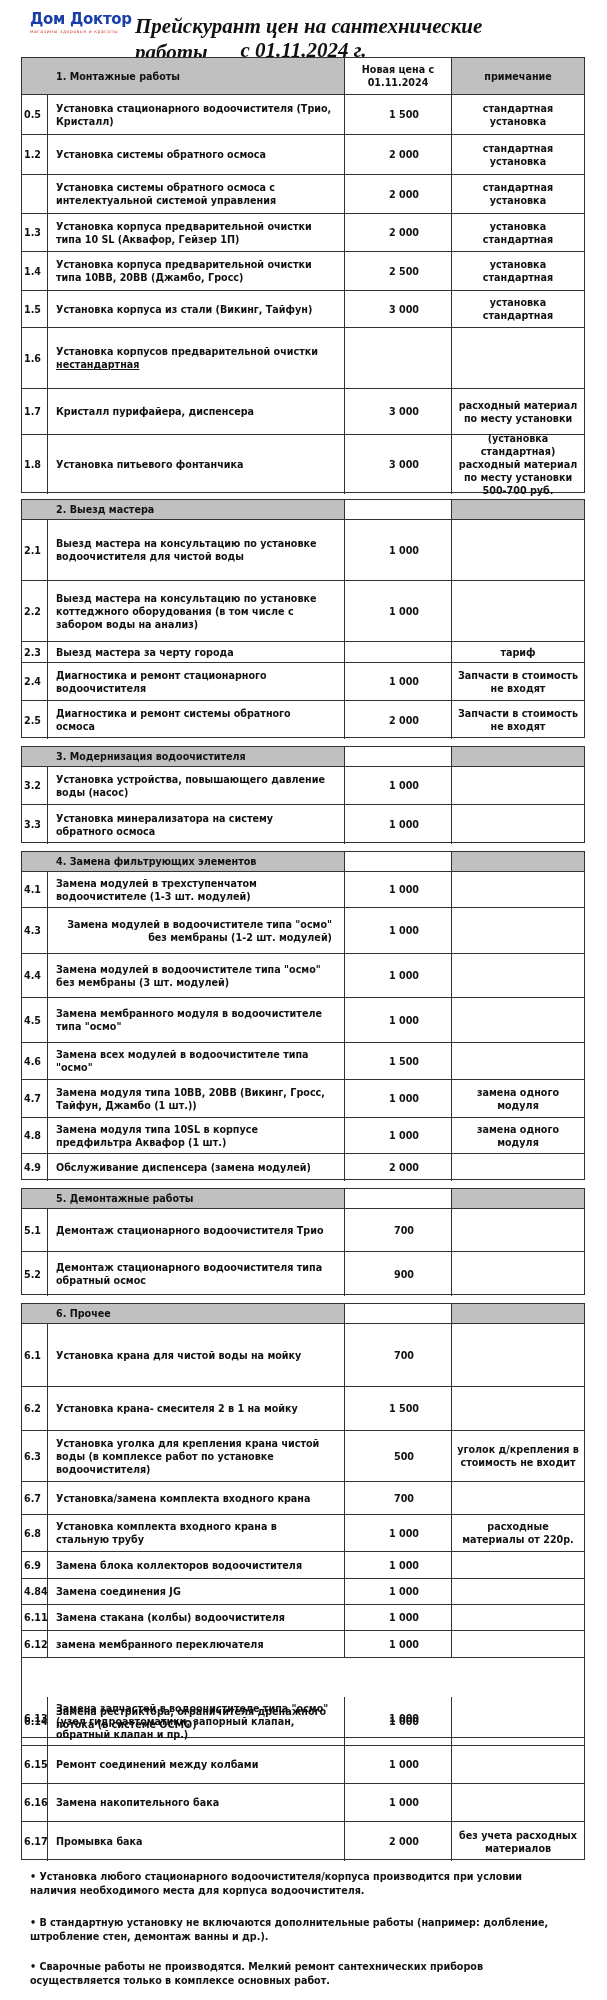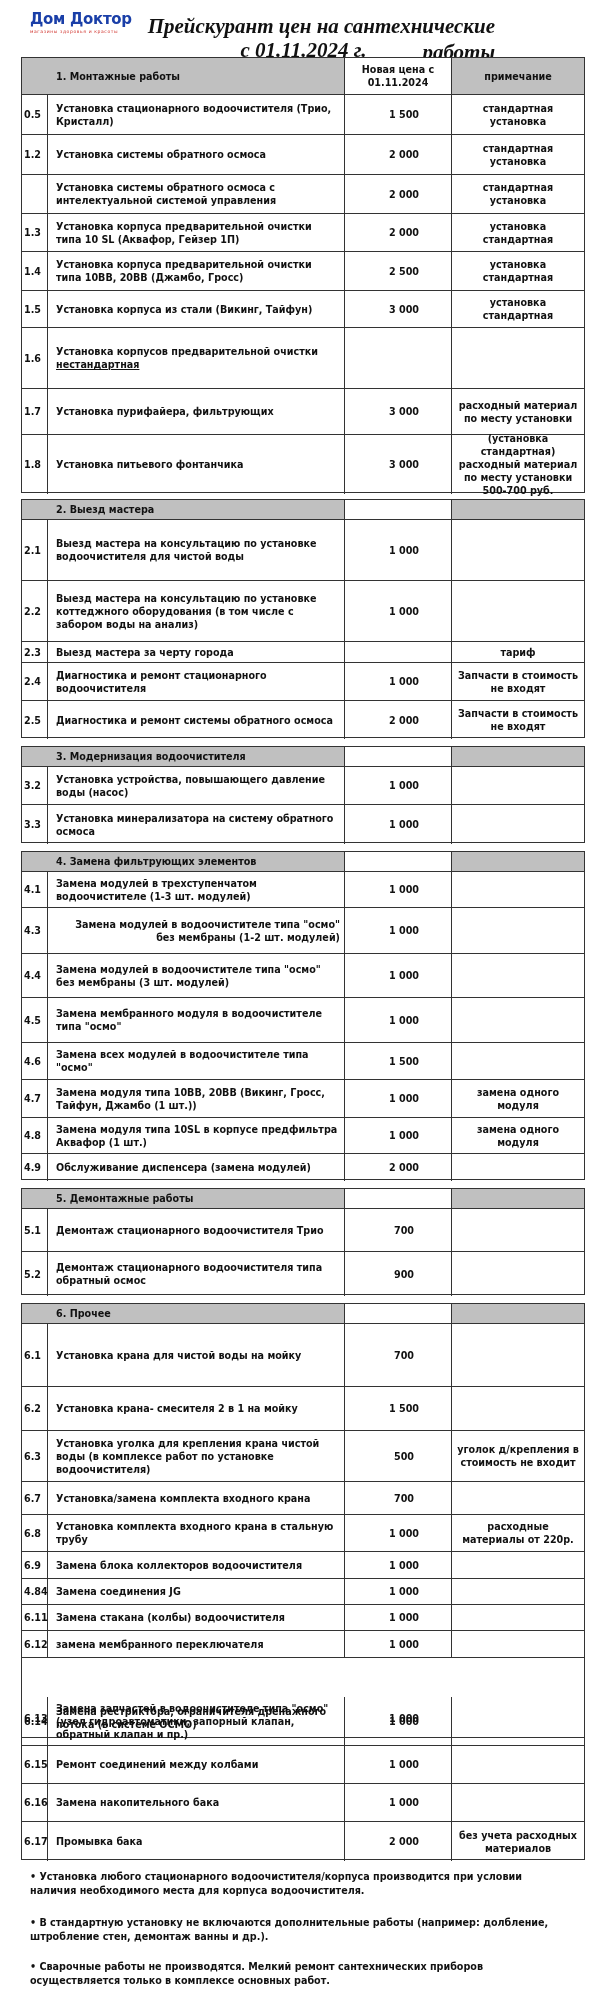--- a/index.html
+++ b/index.html
@@ -1,28 +1,28 @@
 <!DOCTYPE html>
 <html><head>
 <meta charset="utf-8">
 <style>
   html, body { margin:0; padding:0; background:#ffffff; }
   body { width:607px; height:2000px; position:relative; font-family:"DejaVu Sans", sans-serif; color:#111; overflow:hidden; }
   .logo { position:absolute; left:30px; top:10px; width:100px; height:34px; }
   .logo-main { font-family:"DejaVu Sans", sans-serif; font-weight:bold; font-size:15px; color:#1a3fa8; letter-spacing:-0.3px; line-height:18px; white-space:nowrap; }
   .logo-sub { font-size:4.5px; color:#d0302a; letter-spacing:0.6px; white-space:nowrap; margin-top:1px; }
   .title { position:absolute; left:0; width:607px; text-align:center; font-family:"Liberation Serif", serif; font-style:italic; font-weight:bold; font-size:21px; line-height:26px; }
-  .title1 { top:13px; left:135px; width:360px; text-align:right; }
+  .title1 { top:13px; left:135px; width:360px; text-align:left; }
   .title2 { top:37px; }
   .tbl { position:absolute; left:21px; width:564px; border:1.5px solid #333; box-sizing:border-box; }
   .row { position:absolute; left:0; right:0; border-bottom:1px solid #333; box-sizing:border-box; font-size:9.6px; font-weight:bold; line-height:13px; }
   .row:last-child { border-bottom:none; }
   .cell { position:absolute; top:0; bottom:0; display:flex; align-items:center; box-sizing:border-box; }
   .c-num { left:0; width:26px; border-right:1.5px solid #333; padding-left:2px; }
-  .c-desc { left:26px; width:297px; border-right:1px solid #333; padding-left:8px; padding-right:4px; }
+  .c-desc { left:26px; width:297px; border-right:1px solid #333; padding-left:8px; padding-right:12px; }
   .c-price { left:323px; width:107px; border-right:1px solid #333; justify-content:center; padding-left:12px; }
   .c-note { left:430px; width:132px; justify-content:center; text-align:center; padding:0 3px; }
   .hdr { background:#c0c0c0; }
   .hdr .c-num { border-right:none; }
   .hdr .c-desc { padding-left:8px; }
   .hdr .c-price { background:#ffffff; padding-left:0; text-align:center; }
   .u { text-decoration:underline; }
   .notes { position:absolute; left:30px; width:540px; font-size:9.6px; font-weight:bold; line-height:14px; }
 </style>
 </head>
@@ -95,21 +95,21 @@
         <div class="cell c-num">1.6</div>
         <div class="cell c-desc">
           <span><span>Установка корпусов предварительной очистки</span><br><span class="u">нестандартная</span></span>
         </div>
         <div class="cell c-price"></div>
         <div class="cell c-note"></div>
       </div>
       <div class="row" style="top: 331px; height: 46px;">
         <div class="cell c-num">1.7</div>
         <div class="cell c-desc">
-          <span>Установка пурифайера, фильтрующих</span>
+          <span>Кристалл пурифайера, диспенсера</span>
         </div>
         <div class="cell c-price">3 000</div>
         <div class="cell c-note">расходный материал по месту установки</div>
       </div>
       <div class="row" style="top: 377px; height: 59px;">
         <div class="cell c-num">1.8</div>
         <div class="cell c-desc">
           <span>Установка питьевого фонтанчика</span>
         </div>
         <div class="cell c-price">3 000</div>

